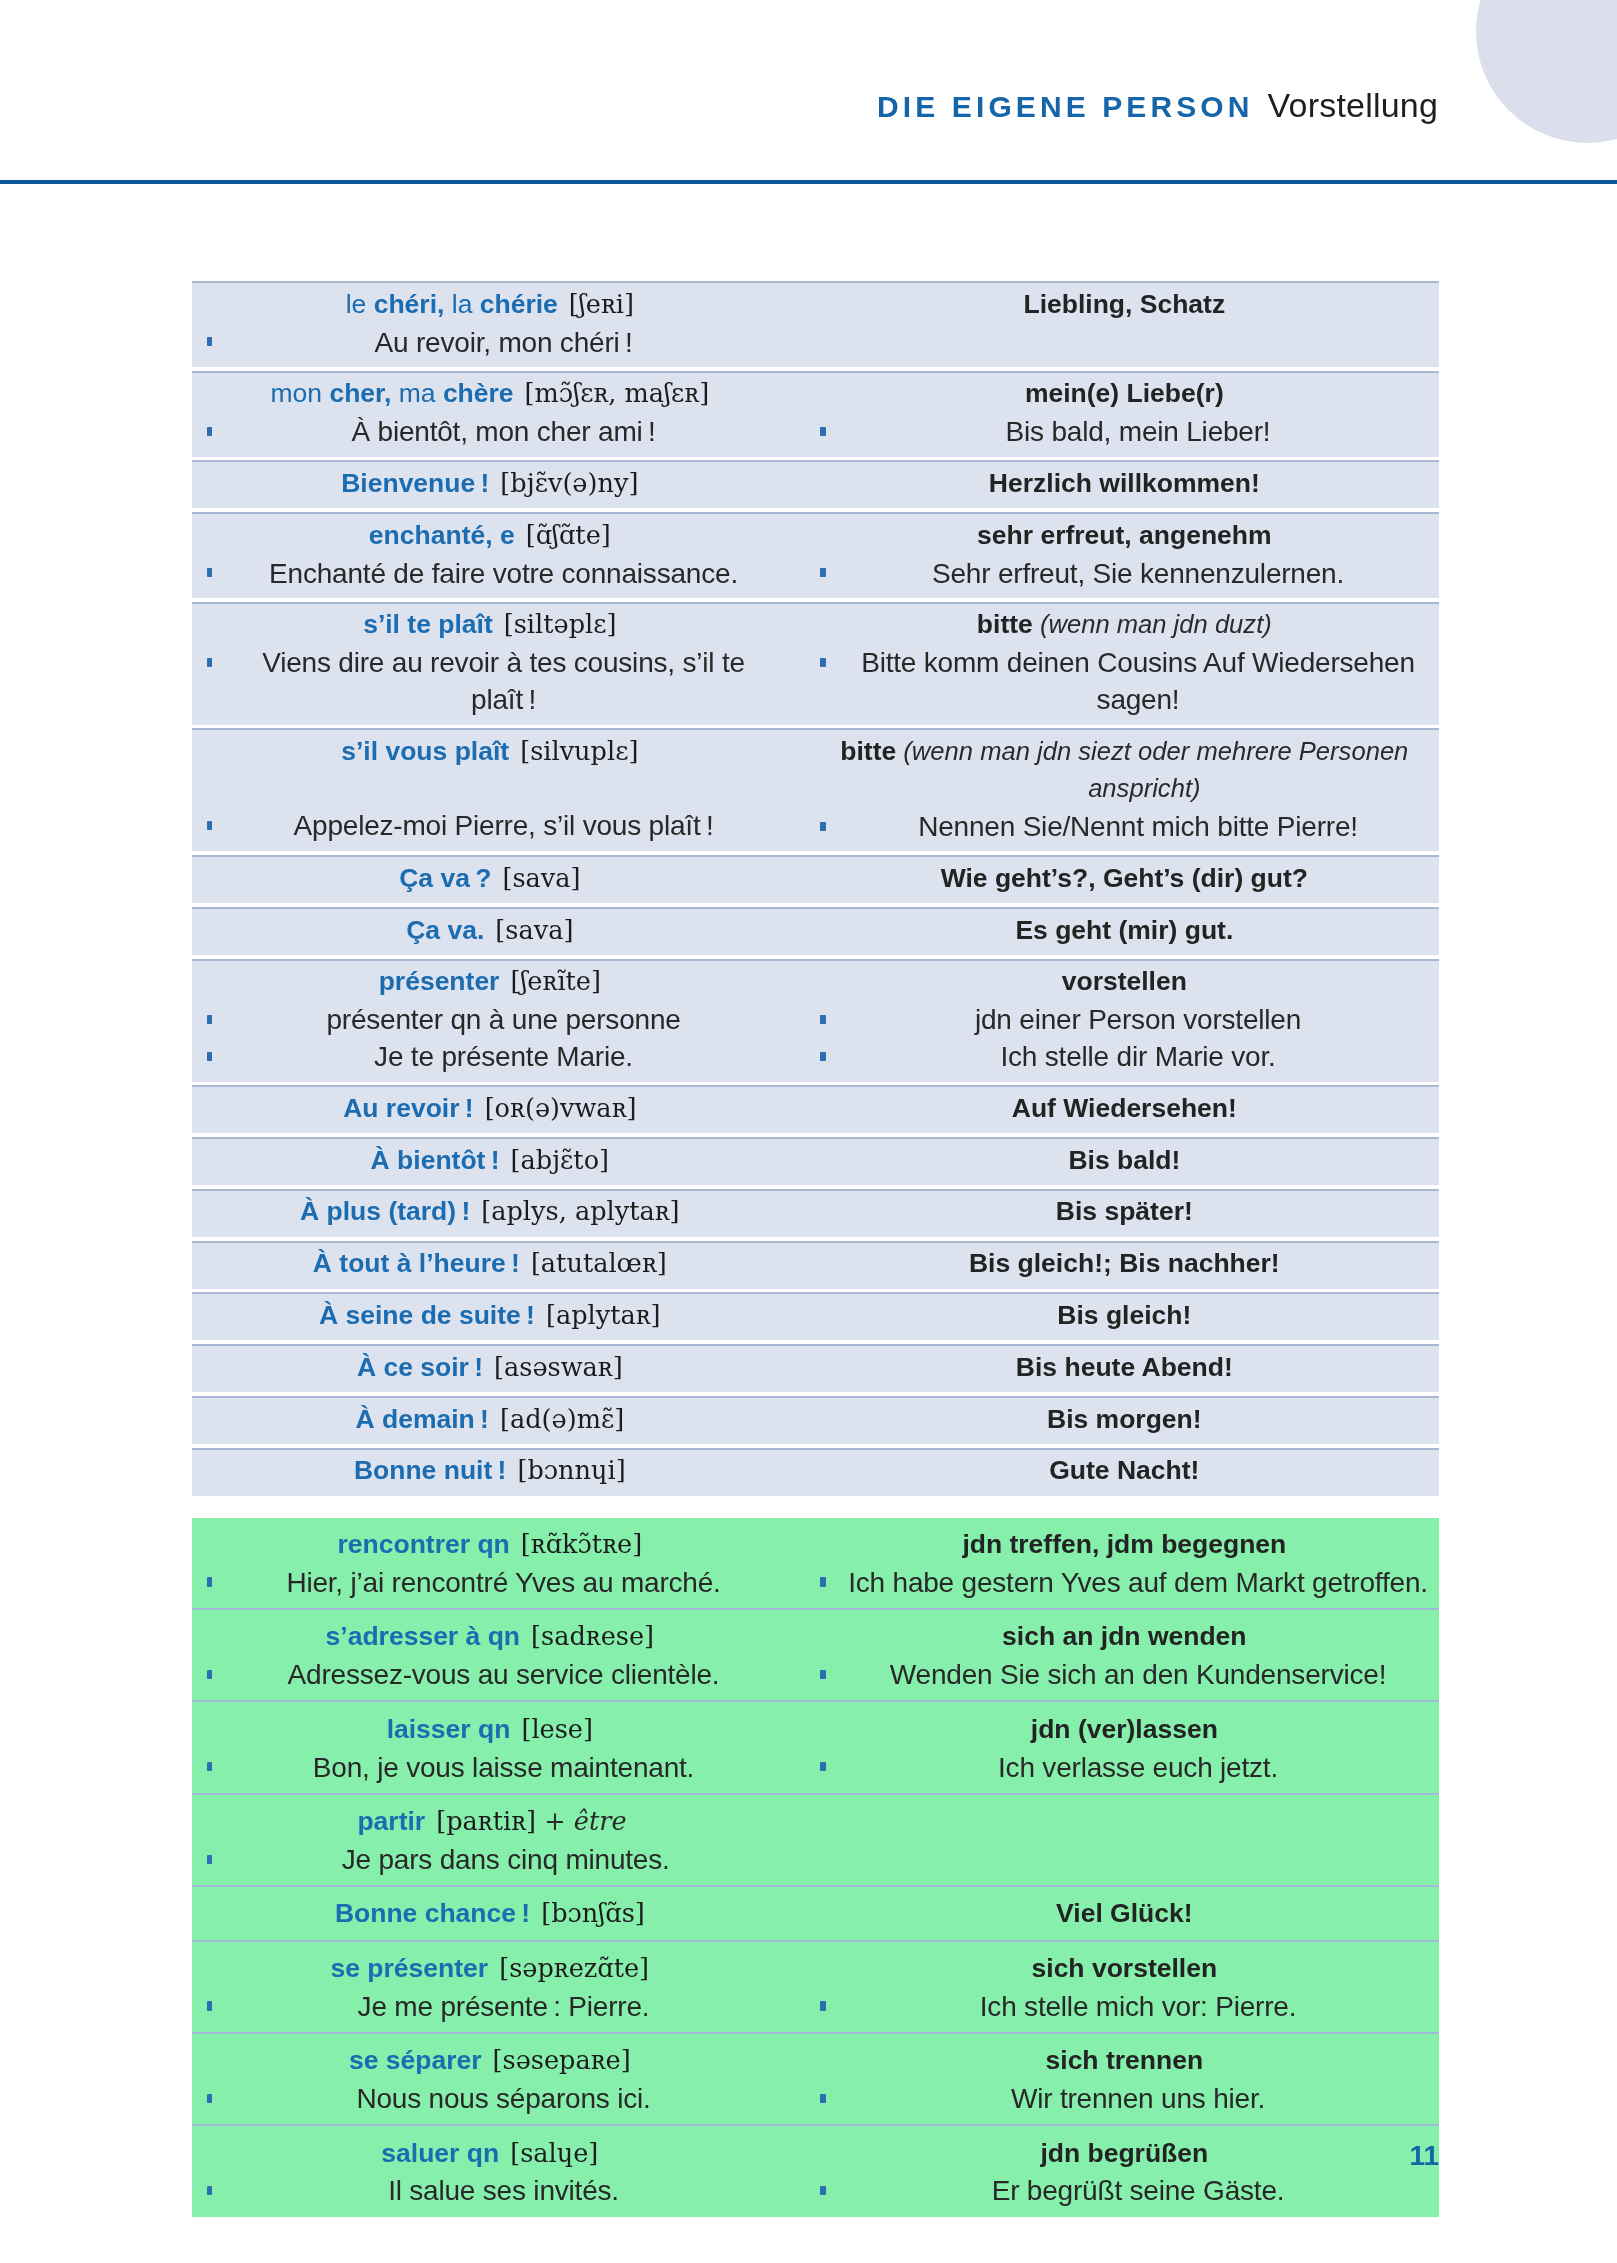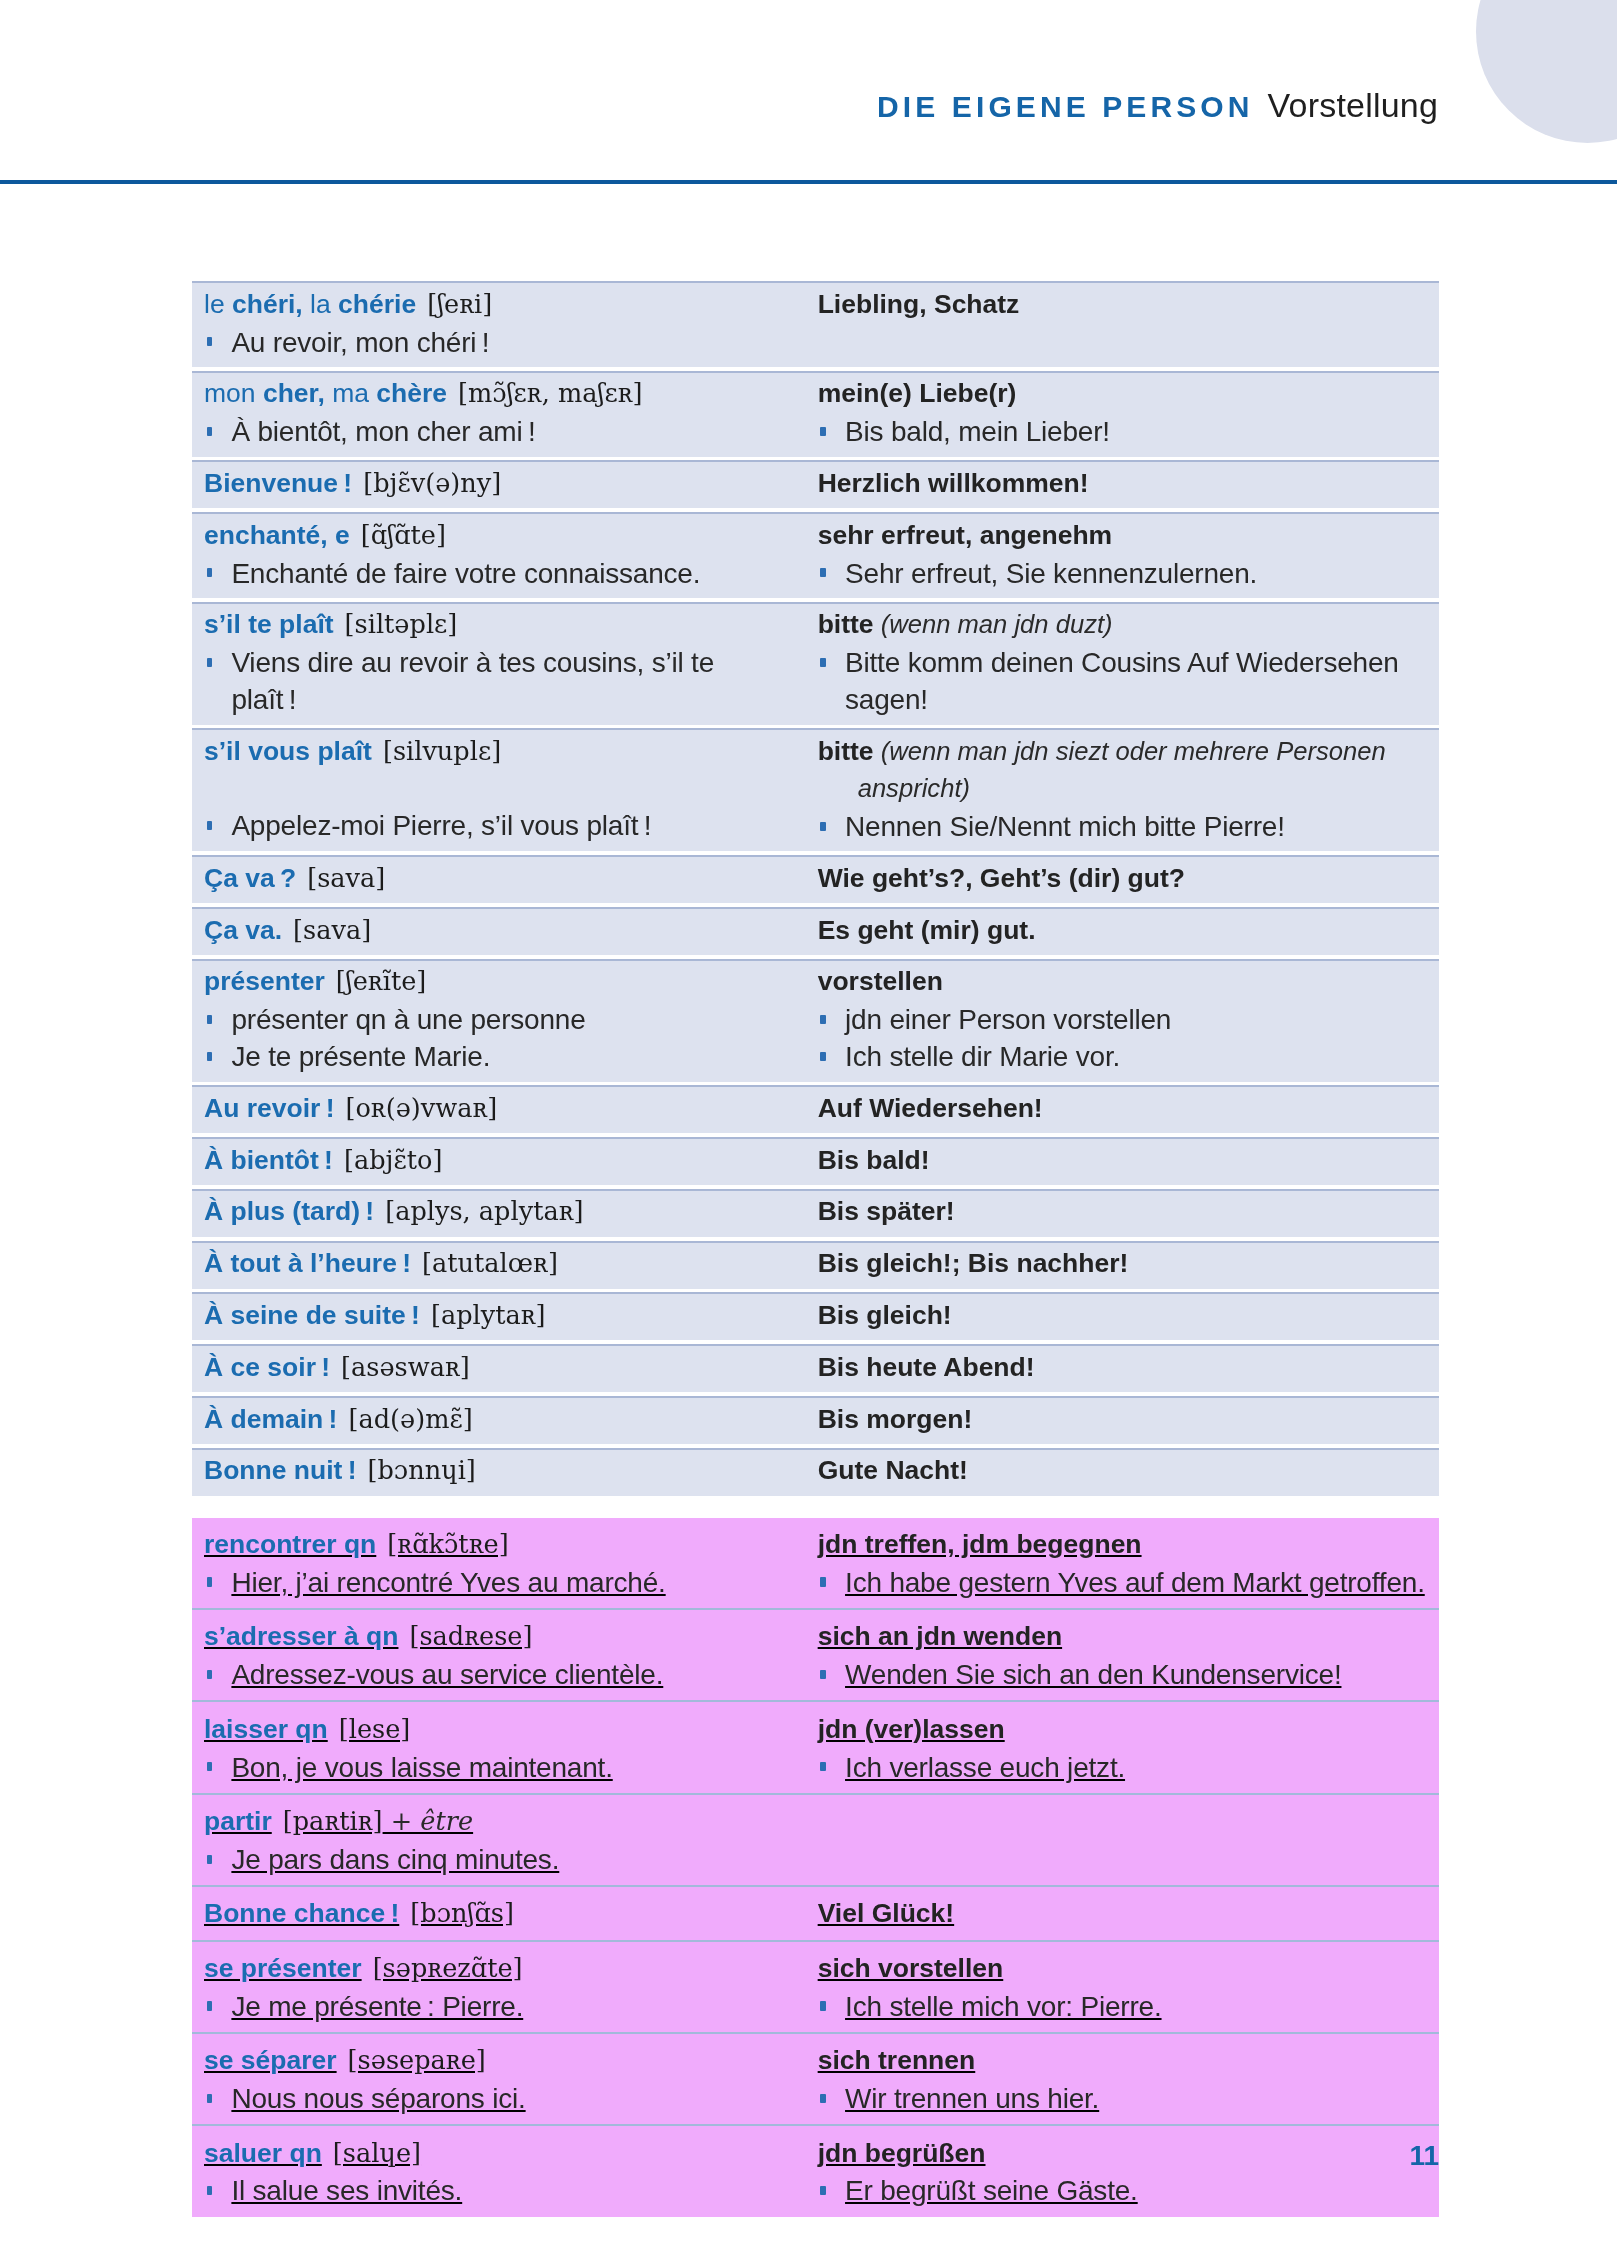--- a/index.html
+++ b/index.html
@@ -22,28 +22,27 @@
   .subsection-title{color:#1f1f1f;font-size:34px;letter-spacing:0.2px;}
   .rule{position:absolute;top:180px;left:0;width:1617px;height:3.7px;background:#0d589c;}
 
   .vocab-table{position:absolute;top:281px;left:192px;width:1247px;}
   .entry{display:flex;box-sizing:border-box;}
   .entry.shaded{
     background:#dde2ef;border-top:2.7px solid #a9b7d5;
     padding:2.7px 0 6.4px 0;margin-bottom:3.7px;
   }
   .entry.white{
-    background:#f0abfc;border-bottom:2.7px solid #a2b9da;
+    background:#86efac;border-bottom:2.7px solid #a2b9da;
     padding:8.2px 0 7.3px 0;
-    text-decoration:underline;
   }
   .entry.white.first{margin-top:22px;}
   .entry.white.last{border-bottom:none;}
 
-  .col{box-sizing:border-box;}
+  .col{box-sizing:border-box;text-align:center;}
   .col.fr{width:621px;padding-left:12px;padding-right:33px;}
   .col.de{width:626px;padding-right:8px;margin-left:9px;}
 
   .head-line{
     line-height:37px;font-size:26.5px;
     padding-left:40px;text-indent:-40px;
   }
   .hw .seg{color:#1b6cb0;font-weight:normal;}
   .hw .seg.b{font-weight:bold;}
   .phon{

